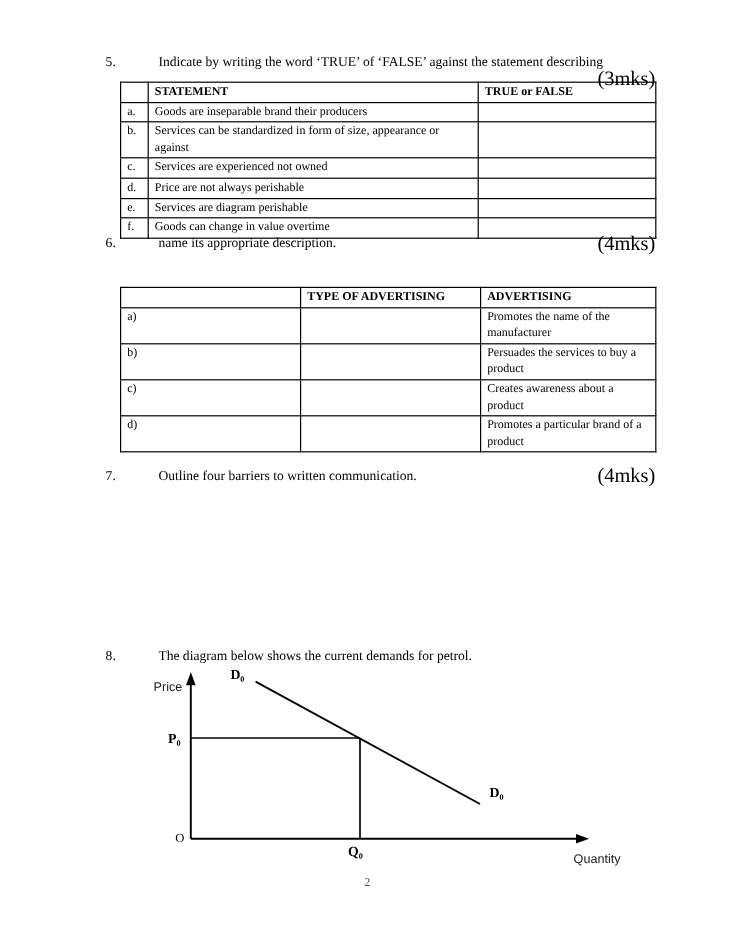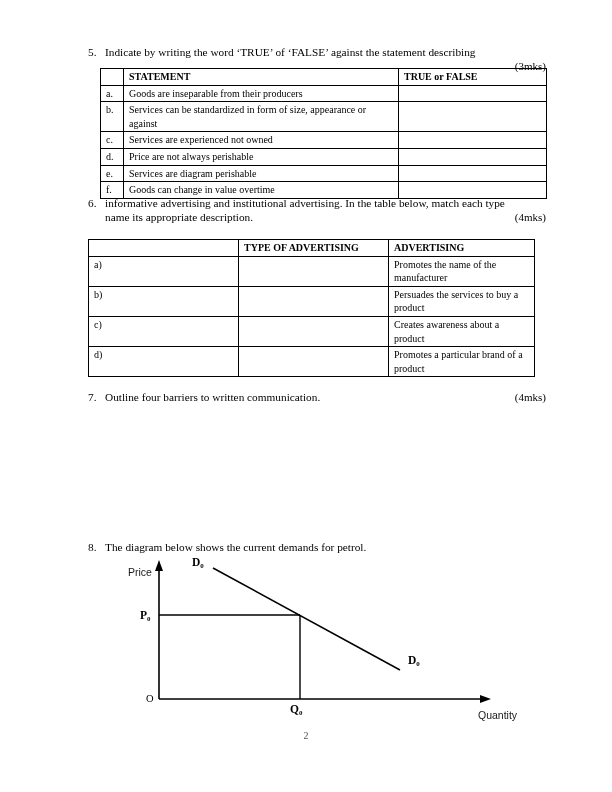--- a/index.html
+++ b/index.html
@@ -38,23 +38,23 @@
   .q-num {
     position: absolute;
     left: 0;
     top: 0;
     width: 14px;
     text-align: left;
     font-size: 11.3px;
   }
   .q-marks {
     float: right;
-    font-size: 11px;
-  }
-  .q-body-line { display: block; }
+    font-size: 17px;
+  }
+  .q-body-line { display: block; margin-left: 27px; }
 
   
   table.exam {
     border-collapse: collapse;
     table-layout: fixed;
     font-size: 10px;
     margin: 0;
   }
   table.exam td, table.exam th {
     border: 1px solid #000000;
@@ -76,21 +76,21 @@
     top: 68px;
     width: 446px;
   }
   #q5-table col.c-idx  { width: 23px; }
   #q5-table col.c-stmt { width: 275px; }
   #q5-table col.c-tf   { width: 148px; }
 
   
   #q6-table {
     position: absolute;
-    left: 88px;
+    left: 100px;
     top: 239px;
     width: 446px;
   }
   #q6-table col.c-lbl  { width: 150px; }
   #q6-table col.c-type { width: 150px; }
   #q6-table col.c-desc { width: 146px; }
 
   .row-tall td { height: 26px; }
   .row-reg td  { height: 13px; }
 
@@ -156,21 +156,21 @@
     <thead>
       <tr>
         <th></th>
         <th>STATEMENT</th>
         <th>TRUE or FALSE</th>
       </tr>
     </thead>
     <tbody>
       <tr class="row-reg">
         <td>a.</td>
-        <td>Goods are inseparable from their producers</td>
+        <td>Goods are inseparable brand their producers</td>
         <td class="cell-empty"></td>
       </tr>
       <tr class="row-tall">
         <td>b.</td>
         <td>Services can be standardized in form of size, appearance or against</td>
         <td class="cell-empty"></td>
       </tr>
       <tr class="row-reg">
         <td>c.</td>
         <td>Services are experienced not owned</td>
@@ -190,21 +190,20 @@
         <td>f.</td>
         <td>Goods can change in value overtime</td>
         <td class="cell-empty"></td>
       </tr>
     </tbody>
   </table>
 
   <div class="question" style="top:196px;">
     <div class="q-head">
       <span class="q-num">6.</span>
-      <span class="q-body-line">informative advertising and institutional advertising. In the table below, match each type</span>
       <span class="q-marks">(4mks)</span>
       <span class="q-body-line">name its appropriate description.</span>
     </div>
   </div>
 
   <table class="exam" id="q6-table">
     <colgroup>
       <col class="c-lbl">
         <col class="c-type">
         <col class="c-desc">

